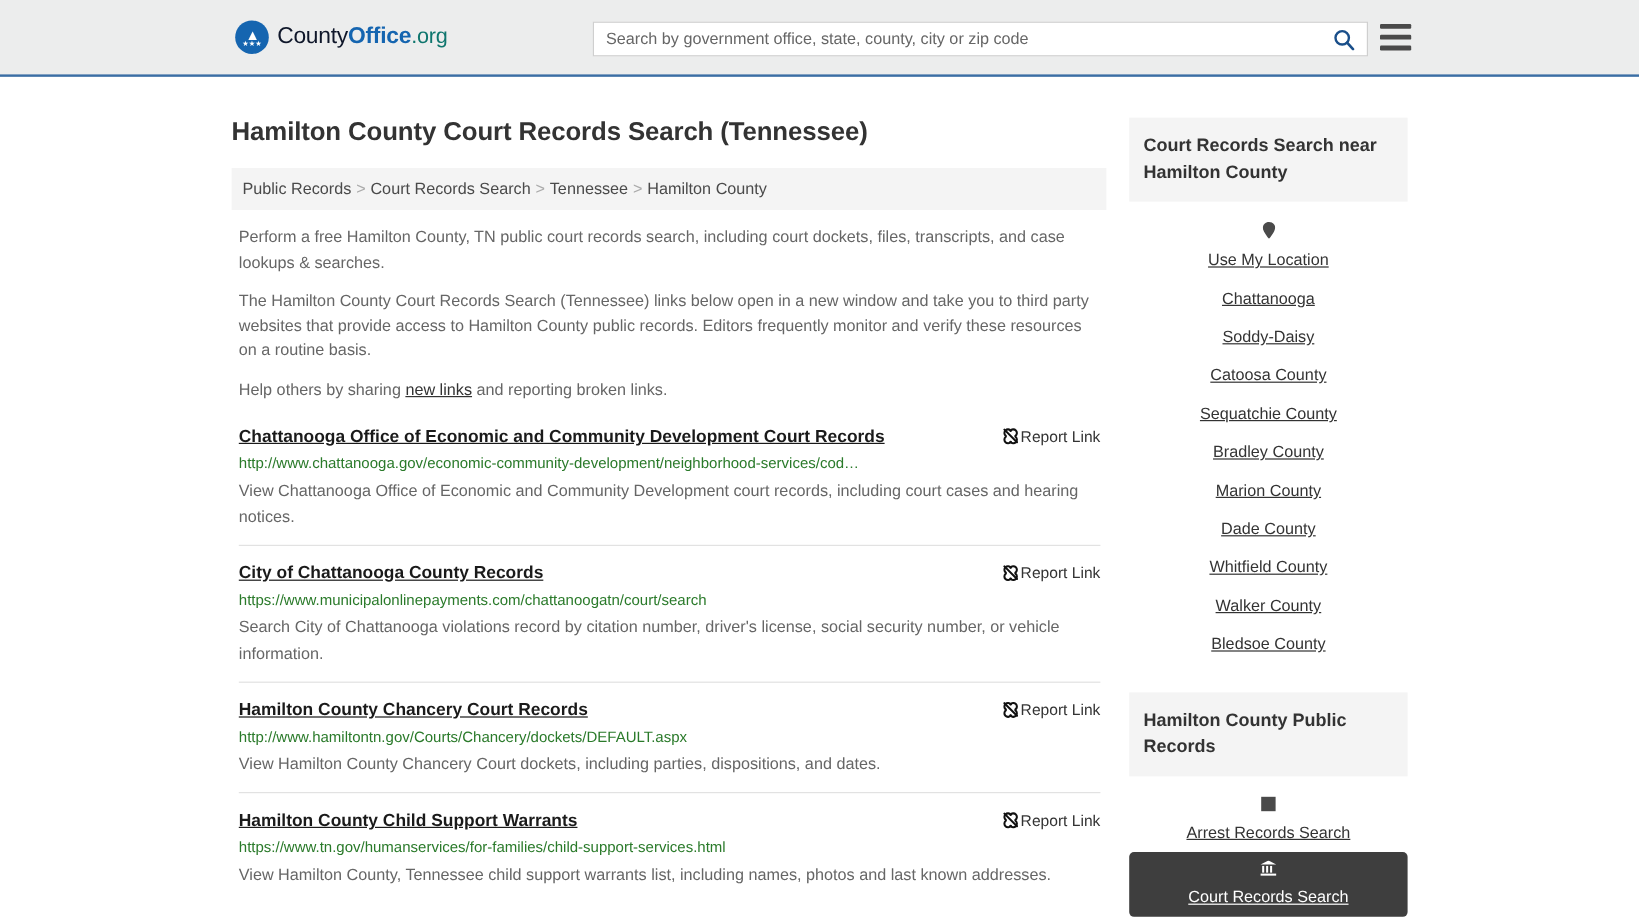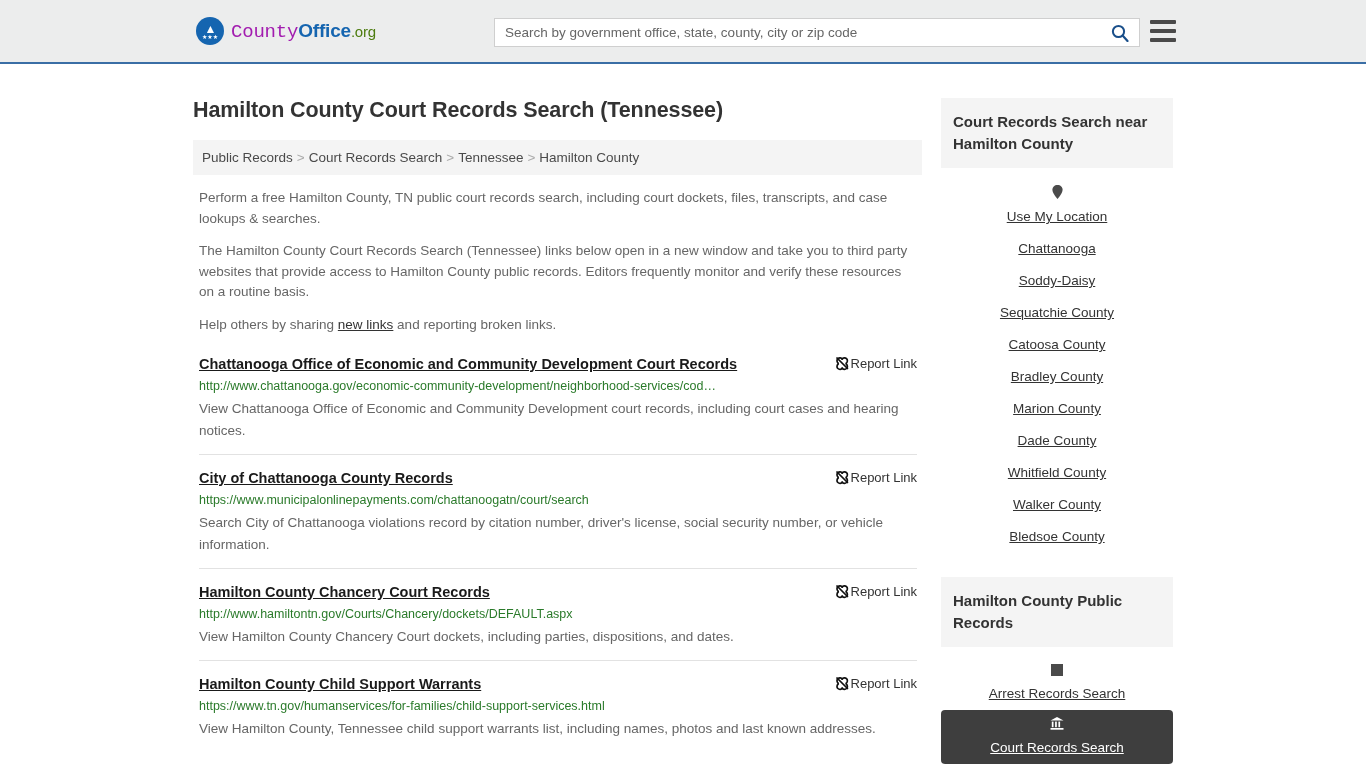--- a/index.html
+++ b/index.html
@@ -52,22 +52,22 @@
     line-height: 6px;
     letter-spacing: 0px;
   }
   .brand-text {
     font-size: 19px;
     color: #222222;
     letter-spacing: -0.2px;
     white-space: nowrap;
   }
   .brand-text .bold-blue { color: #1565b0; font-weight: bold; }
-  .brand-text .county { color: #a21caf; font-family: Liberation Mono, monospace; }
-  .brand-text .tld { color: #4d7c0f; font-size: 15px; }
+  .brand-text .county { color: #0f172a; }
+  .brand-text .tld { color: #0f766e; font-size: 18px; }
 
   .search-wrap {
     position: absolute;
     left: 494px;
     top: 18px;
     width: 646px;
     height: 29px;
     background: #ffffff;
     border: 1px solid #cfcfcf;
     display: flex;
@@ -362,24 +362,24 @@
 </svg>
             <a href="#">Use My Location</a>
           </li>
           <li>
             <a href="#">Chattanooga</a>
           </li>
           <li>
             <a href="#">Soddy-Daisy</a>
           </li>
           <li>
+            <a href="#">Catoosa County</a>
+          </li>
+          <li>
             <a href="#">Sequatchie County</a>
-          </li>
-          <li>
-            <a href="#">Catoosa County</a>
           </li>
           <li>
             <a href="#">Bradley County</a>
           </li>
           <li>
             <a href="#">Marion County</a>
           </li>
           <li>
             <a href="#">Dade County</a>
           </li>

